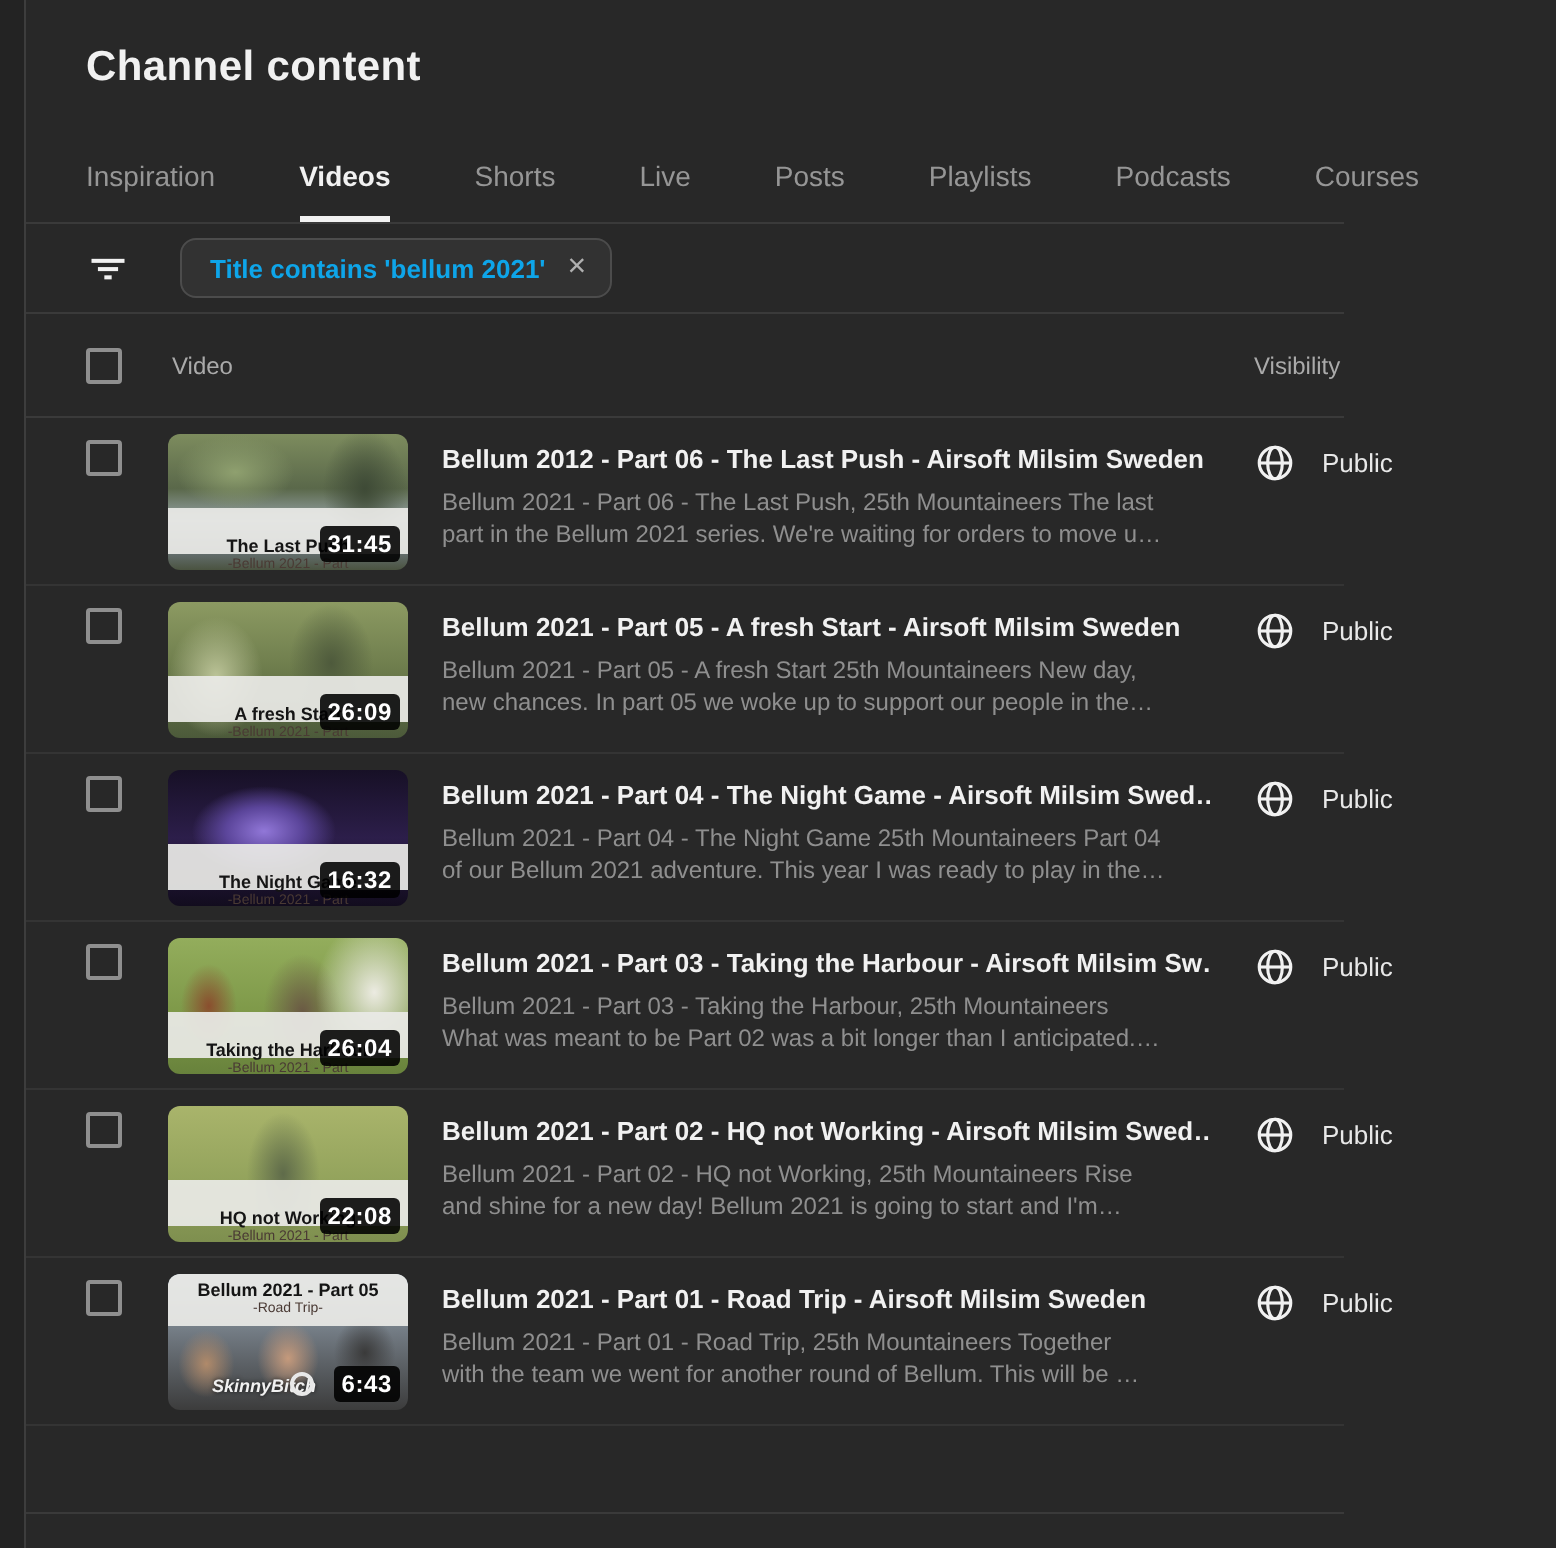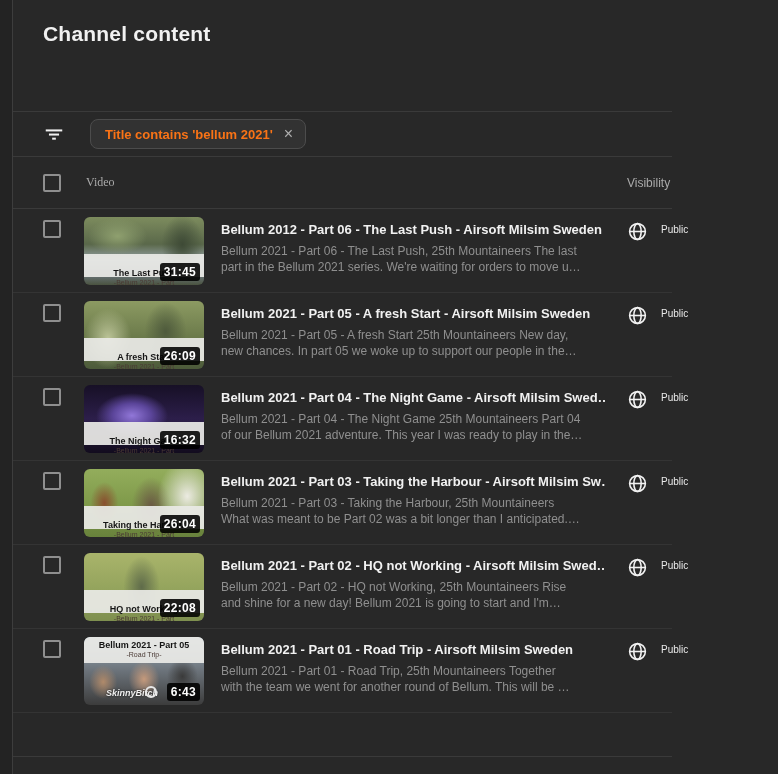--- a/index.html
+++ b/index.html
@@ -18,27 +18,27 @@
   .page-title { margin:0; padding:22px 0 0 30px; font-size:21px; font-weight:700; letter-spacing:.2px; color:#f1f1f1; }
   .tabs { position:absolute; bottom:0; left:30px; display:flex; gap:42px; }
   .tab { font-size:14px; font-weight:500; color:#969696; padding-bottom:15px; cursor:pointer; white-space:nowrap; }
   .tab.active { color:#f1f1f1; font-weight:700; border-bottom:3px solid #f1f1f1; padding-bottom:12px; }
 
   
   .filter-bar { height:45px; flex:0 0 45px; border-bottom:1px solid #3a3a3a; display:flex; align-items:center; padding-left:26px; gap:21px; }
   .filter-btn { background:none; border:none; padding:4px; cursor:pointer; display:flex; }
   .chip { height:30px; display:inline-flex; align-items:center; gap:11px; padding:0 12px 0 14px;
           background:#323232; border:1px solid #4c4c4c; border-radius:8px; }
-  .chip-label { font-size:13px; font-weight:700; color:#f97316; }
+  .chip-label { font-size:13px; font-weight:700; color:#0ea5e9; }
   .chip-x { font-size:16px; color:#b0b0b0; cursor:pointer; line-height:1; }
 
   
   .thead { height:52px; flex:0 0 52px; border-bottom:1px solid #3a3a3a; display:flex; align-items:center; padding-left:30px; color:#aaaaaa; font-size:12px; }
   .thead .checkbox { margin-right:25px; }
-  .th-video { width:541px;font-family:Liberation Serif, serif; }
+  .th-video { width:541px; }
 
   .checkbox { width:18px; height:18px; flex:0 0 18px; border:2px solid #8f8f8f; border-radius:2px; background:transparent; cursor:pointer; }
 
   
   .row { height:84px; flex:0 0 84px; border-bottom:1px solid #343434; display:flex; padding-left:30px; }
   .row .checkbox { margin-top:11px; }
   .thumb { position:relative; overflow:hidden; width:120px; height:68px; flex:0 0 120px;
            margin:8px 0 0 23px; border-radius:6px; cursor:pointer; }
   .band { position:absolute; left:0; right:0; bottom:8px; height:23px; background:rgba(233,233,230,.93); text-align:center; padding-top:14px; }
   .band-top { bottom:auto; top:0; height:26px; border-radius:5px 5px 0 0; padding-top:3px; }
@@ -49,21 +49,21 @@
   .watermark { position:absolute; left:22px; bottom:7px; font-size:9px; font-style:italic; font-weight:700; color:#f0f0f0; text-shadow:0 0 2px rgba(0,0,0,.8); }
   .clock { position:absolute; right:47px; bottom:7px; width:12px; height:12px; border:2px solid #e8e8e8; border-radius:50%; }
 
   .meta { width:384px; flex:0 0 384px; margin-left:17px; padding-top:13px; min-width:0; }
   .title { font-size:13px; font-weight:700; color:#f1f1f1; white-space:nowrap; overflow:hidden; cursor:pointer; }
   .desc { margin-top:6px; font-size:12px; line-height:16px; color:#8f8f8f; }
   .desc div { white-space:nowrap; overflow:hidden; }
 
   .vis { margin-left:22px; padding-top:13px; display:flex; align-items:flex-start; gap:13px; cursor:pointer; }
   .vis svg { margin-top:-1px; }
-  .vis-label { font-size:10px; color:#e8e8e8; padding-top:2px; }
+  .vis-label { font-size:13px; color:#e8e8e8; padding-top:2px; }
 
   
   .t1 { background:
         radial-gradient(ellipse 30px 42px at 82% 40%, #3e4a36 0%, rgba(62,74,54,0) 70%),
         radial-gradient(ellipse 42px 26px at 28% 28%, #8fa06f 0%, rgba(143,160,111,0) 70%),
         linear-gradient(180deg,#7d8c5e 0%,#5a684a 40%,#97a3a8 64%,#6b767b 84%,#4a5340 100%); }
   .t2 { background:
         radial-gradient(ellipse 36px 46px at 20% 55%, #bcc498 0%, rgba(188,196,152,0) 65%),
         radial-gradient(ellipse 30px 42px at 68% 45%, #4e5a3c 0%, rgba(78,90,60,0) 70%),
         linear-gradient(180deg,#8c9a62 0%,#6d7c4c 50%,#4c5a3a 100%); }
@@ -90,20 +90,30 @@
 </style>
 </head>
 <body>
 
 <div class="app">
   <div class="left-strip"></div>
   <div class="main">
 
     <div class="page-header">
       <h1 class="page-title">Channel content</h1>
+      <div class="tabs">
+        <div class="tab">Inspiration</div>
+        <div class="tab active">Videos</div>
+        <div class="tab">Shorts</div>
+        <div class="tab">Live</div>
+        <div class="tab">Posts</div>
+        <div class="tab">Playlists</div>
+        <div class="tab">Podcasts</div>
+        <div class="tab">Courses</div>
+      </div>
     </div>
 
     <div class="filter-bar">
       <button class="filter-btn">
         <span style="display:flex">
           <svg width="22" height="22" viewBox="0 0 24 24">
             <rect x="3" y="7" width="18" height="2.2" fill="#f1f1f1"></rect>
             <rect x="6.5" y="11.5" width="11" height="2.2" fill="#f1f1f1"></rect>
             <rect x="10" y="16" width="4" height="2.2" fill="#f1f1f1"></rect>
           </svg>

